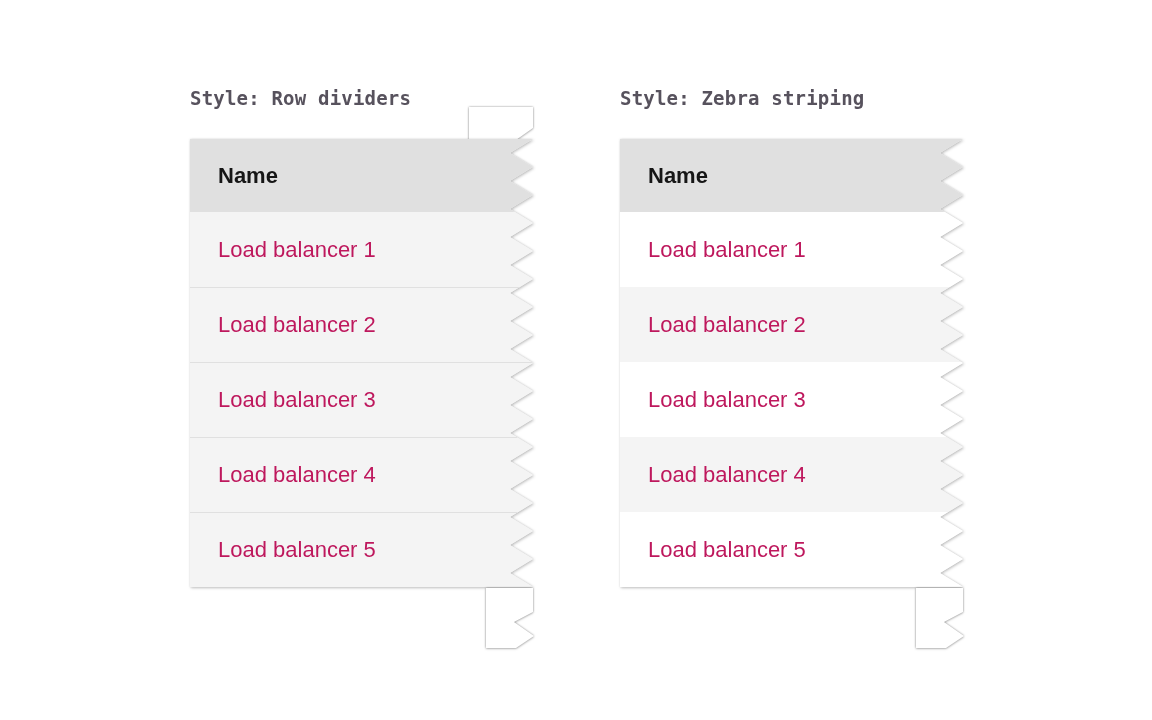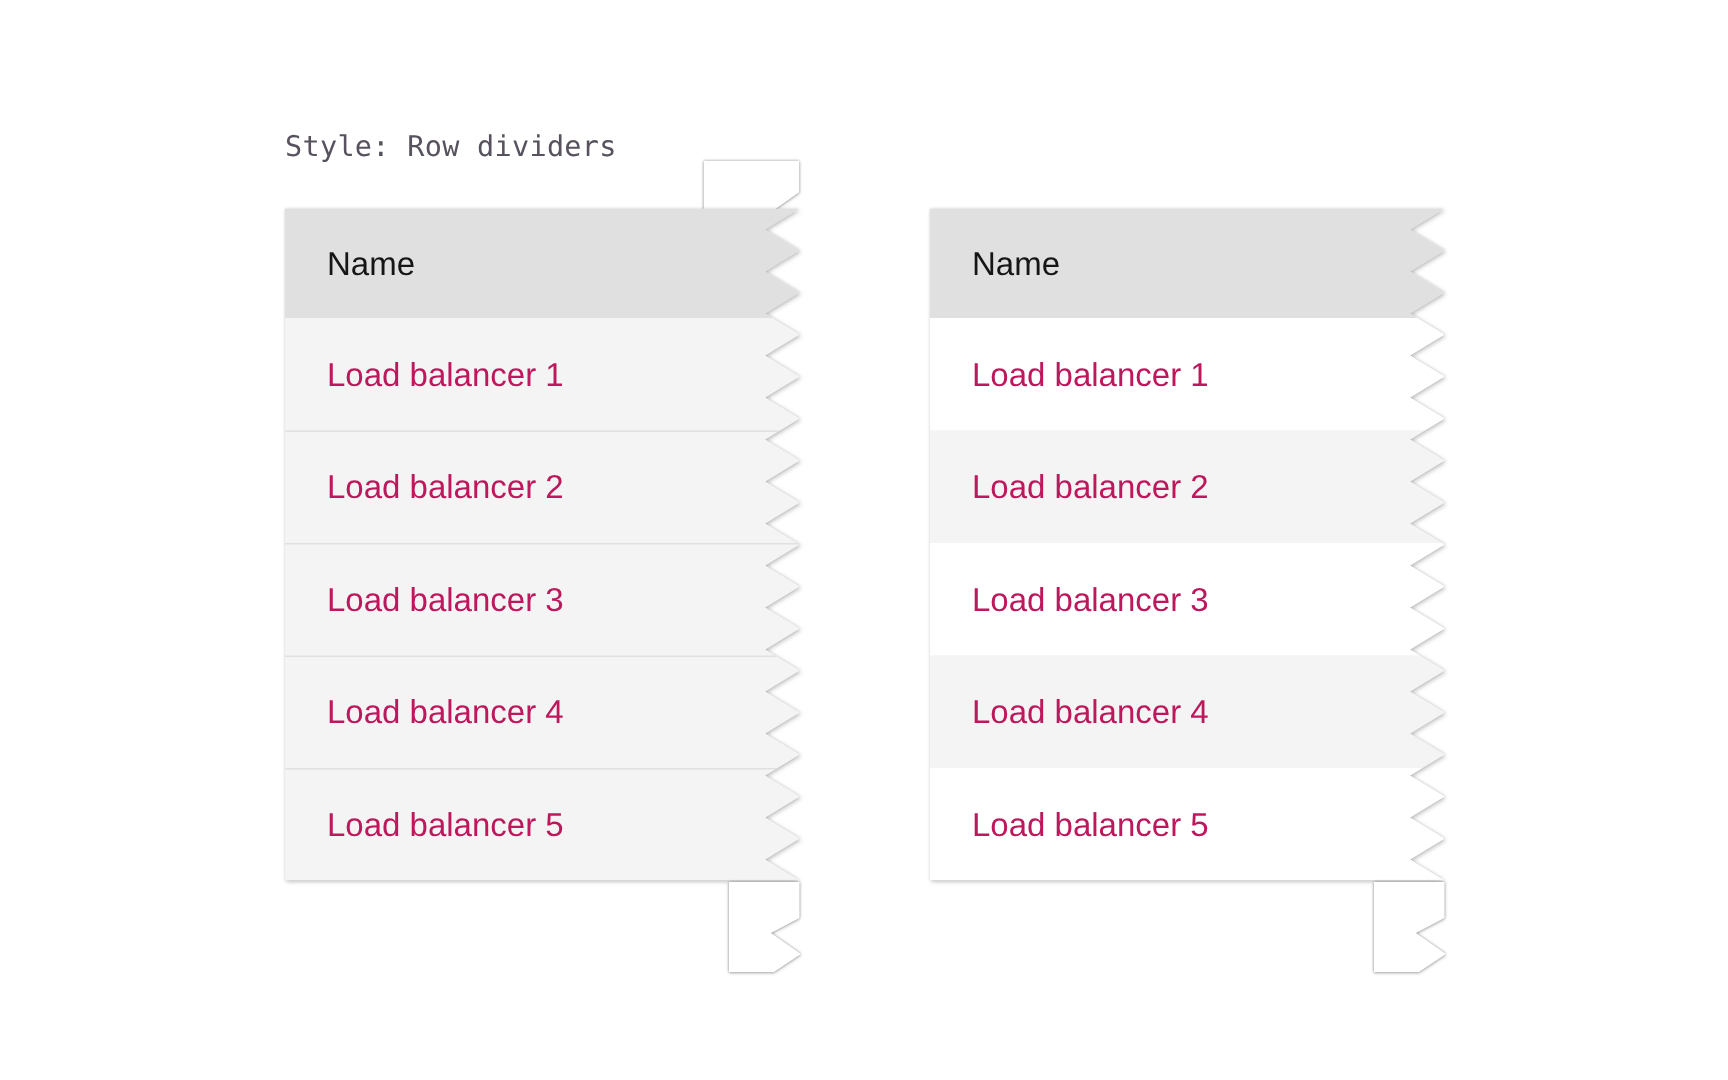--- a/index.html
+++ b/index.html
@@ -24,21 +24,21 @@
     height: 720px;
   }
   .panel.left  { left: 190px; }
   .panel.right { left: 620px; }
 
   .caption {
     position: absolute;
     left: 0;
     top: 88px;
     font-family: "DejaVu Sans Mono", "Liberation Mono", monospace;
-    font-weight: 400;
+    font-weight: 700;
     font-size: 19px;
     line-height: 21px;
     letter-spacing: 0.2px;
     color: #57525d;
     white-space: nowrap;
   }
 
   
   .table-shadow {
     position: absolute;
@@ -74,21 +74,21 @@
     background: #f4f4f4;
   }
   .thead {
     height: 73px;
     background: #e0e0e0;
     display: flex;
     align-items: center;
     padding-left: 28px;
     box-sizing: border-box;
     font-size: 22px;
-    font-weight: 400;
+    font-weight: 700;
     color: #161616;
   }
   .trow {
     height: 75px;
     display: flex;
     align-items: center;
     padding-left: 28px;
     box-sizing: border-box;
     font-size: 22px;
     font-weight: 400;
@@ -143,20 +143,21 @@
         <div class="trow">Load balancer 5</div>
       </div>
     </div>
 
     <div class="frag-shadow frag-bottom-wrap">
       <div class="frag-bottom"></div>
     </div>
   </div>
 
   <div class="panel right">
+    <div class="caption">Style: Zebra striping</div>
 
     <div class="table-shadow">
       <div class="table-torn zebra">
         <div class="thead">Name</div>
         <div class="trow">Load balancer 1</div>
         <div class="trow">Load balancer 2</div>
         <div class="trow">Load balancer 3</div>
         <div class="trow">Load balancer 4</div>
         <div class="trow">Load balancer 5</div>
       </div>

